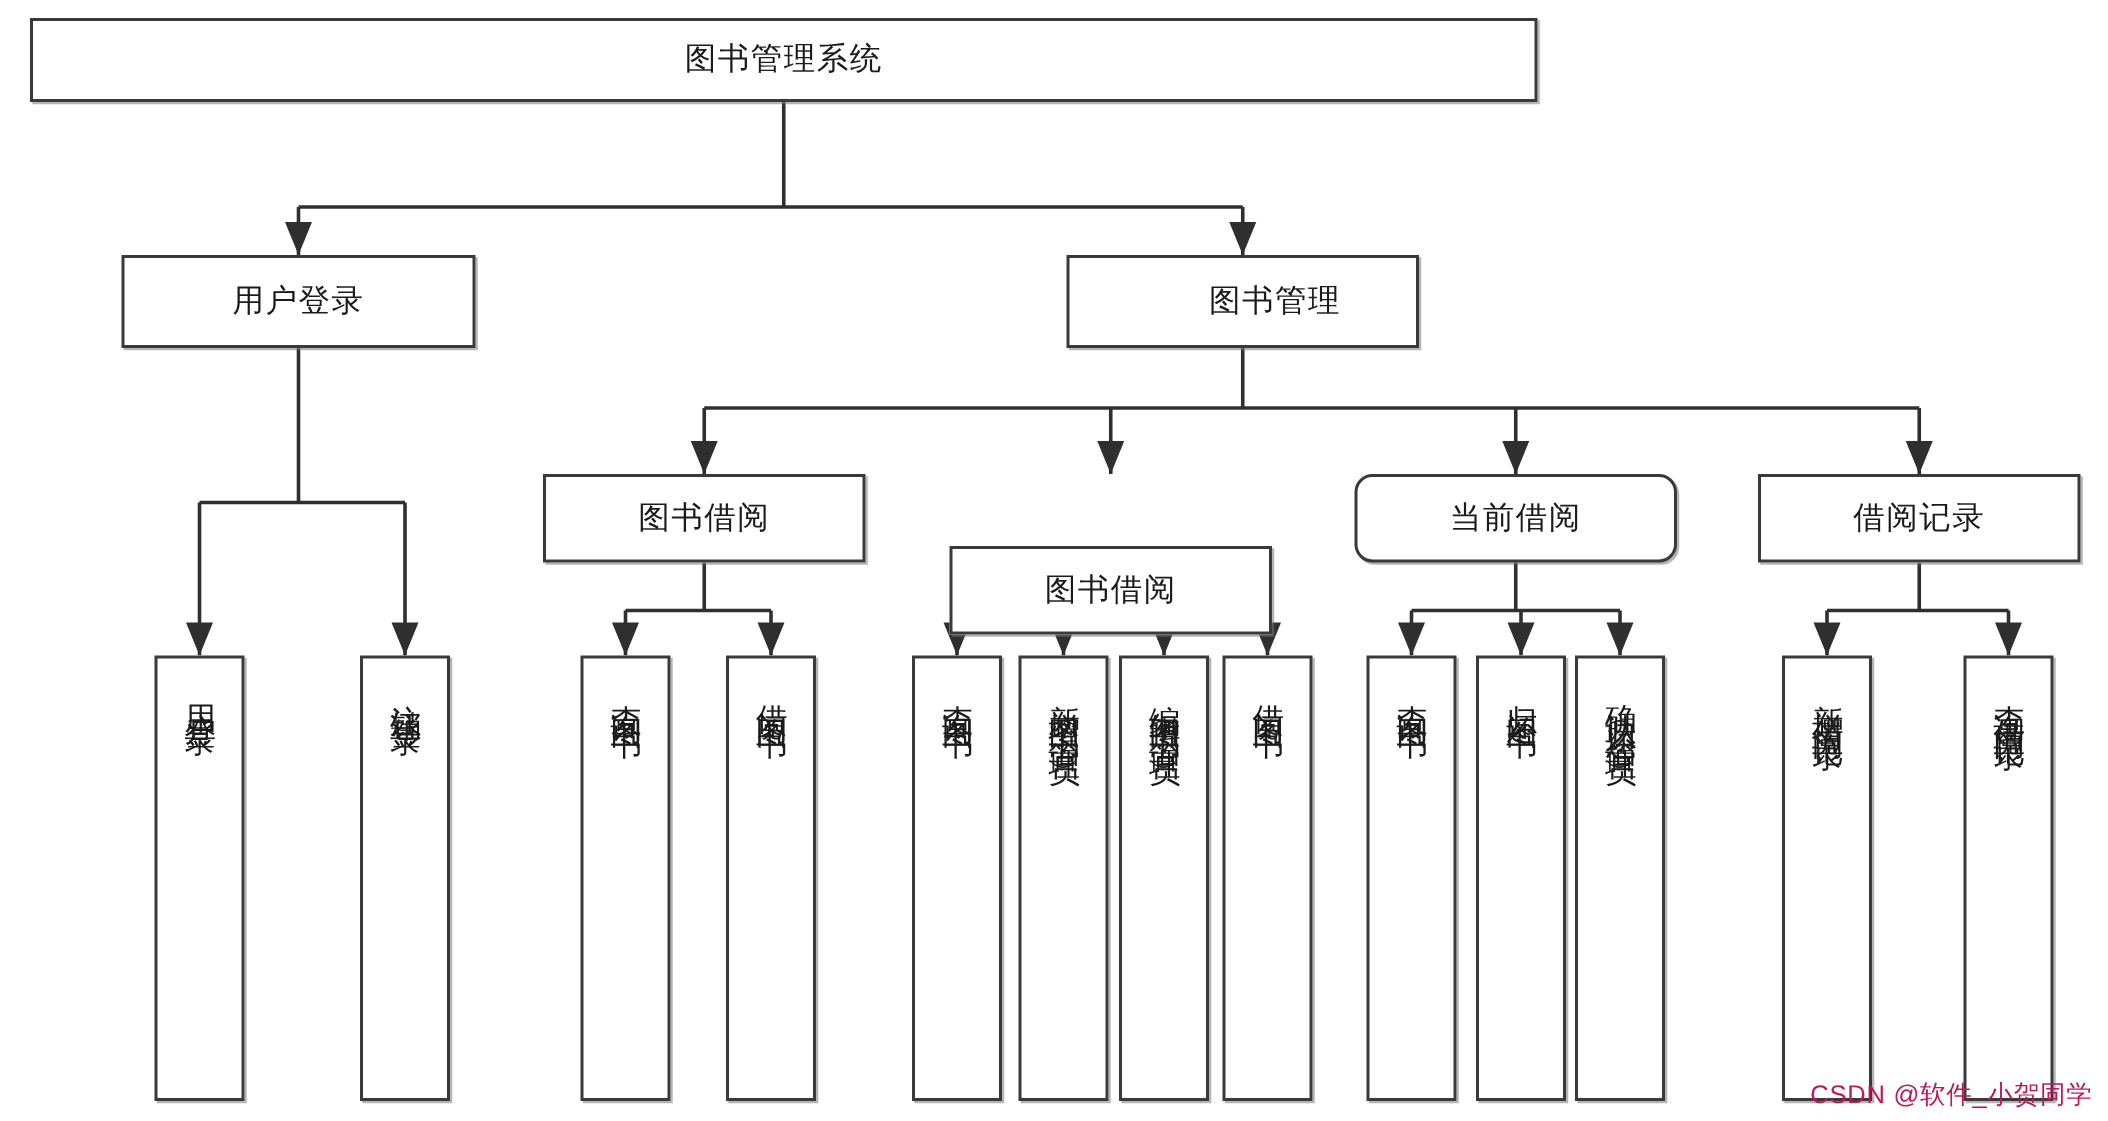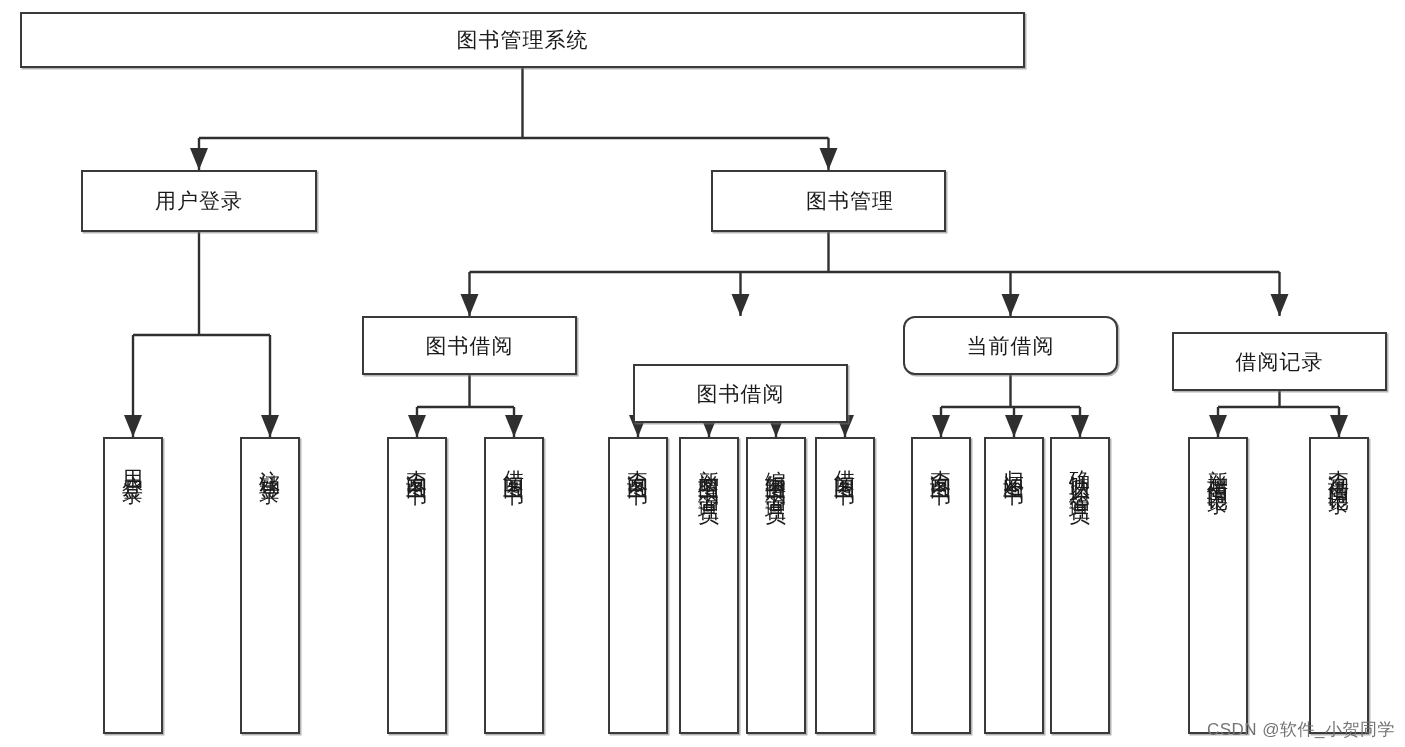--- a/index.html
+++ b/index.html
@@ -63,21 +63,21 @@
     stroke-width: 2.4;
     fill: none;
   }
   .edge-arrow {
     fill: #2f2f2f;
   }
   #watermark {
     position: absolute;
     right: 10px;
     bottom: 6px;
-    color: #737373;
+    color: #be185d;
     font-size: 17px;
     letter-spacing: 0.5px;
     white-space: nowrap;
   }
 </style>
 </head>
 <body>
 
 <div id="diagram-root">
   <svg id="edges" viewBox="0 0 1405 747" width="1405" height="747">
@@ -146,21 +146,21 @@
       </div>
       <div class="node-box" style="left: 362px; top: 316px; width: 215px; height: 59px;">
         <span class="node-label">图书借阅</span>
       </div>
       <div class="node-box" style="left: 633px; top: 316px; width: 215px; height: 59px; margin-top: 48px;">
         <span class="node-label">图书借阅</span>
       </div>
       <div class="node-box" style="left: 903px; top: 316px; width: 215px; height: 59px; border-radius: 12px;">
         <span class="node-label">当前借阅</span>
       </div>
-      <div class="node-box" style="left: 1172px; top: 316px; width: 215px; height: 59px; margin-top: 16px;">
+      <div class="node-box" style="left: 1172px; top: 316px; width: 215px; height: 59px;">
         <span class="node-label">借阅记录</span>
       </div>
       <div class="node-box vertical" style="left: 103px; top: 437px; width: 60px; height: 297px;">
         <span class="node-label">用户登录</span>
       </div>
       <div class="node-box vertical" style="left: 240px; top: 437px; width: 60px; height: 297px;">
         <span class="node-label">注销登录</span>
       </div>
       <div class="node-box vertical" style="left: 387px; top: 437px; width: 60px; height: 297px;">
         <span class="node-label">查询图书</span>

